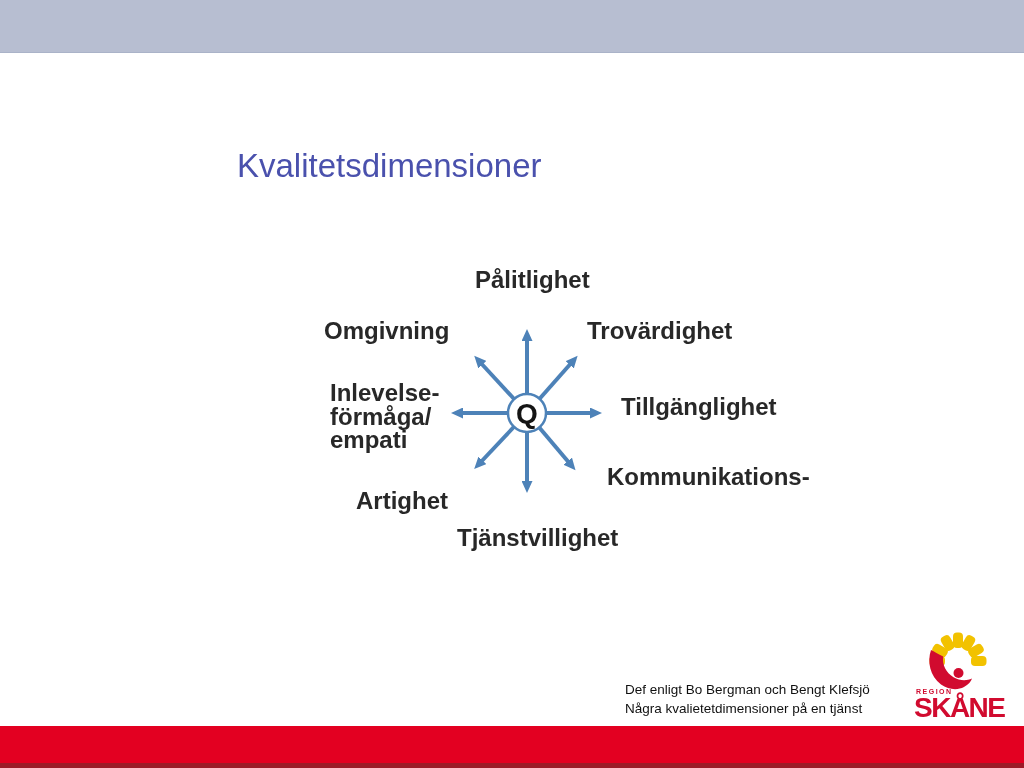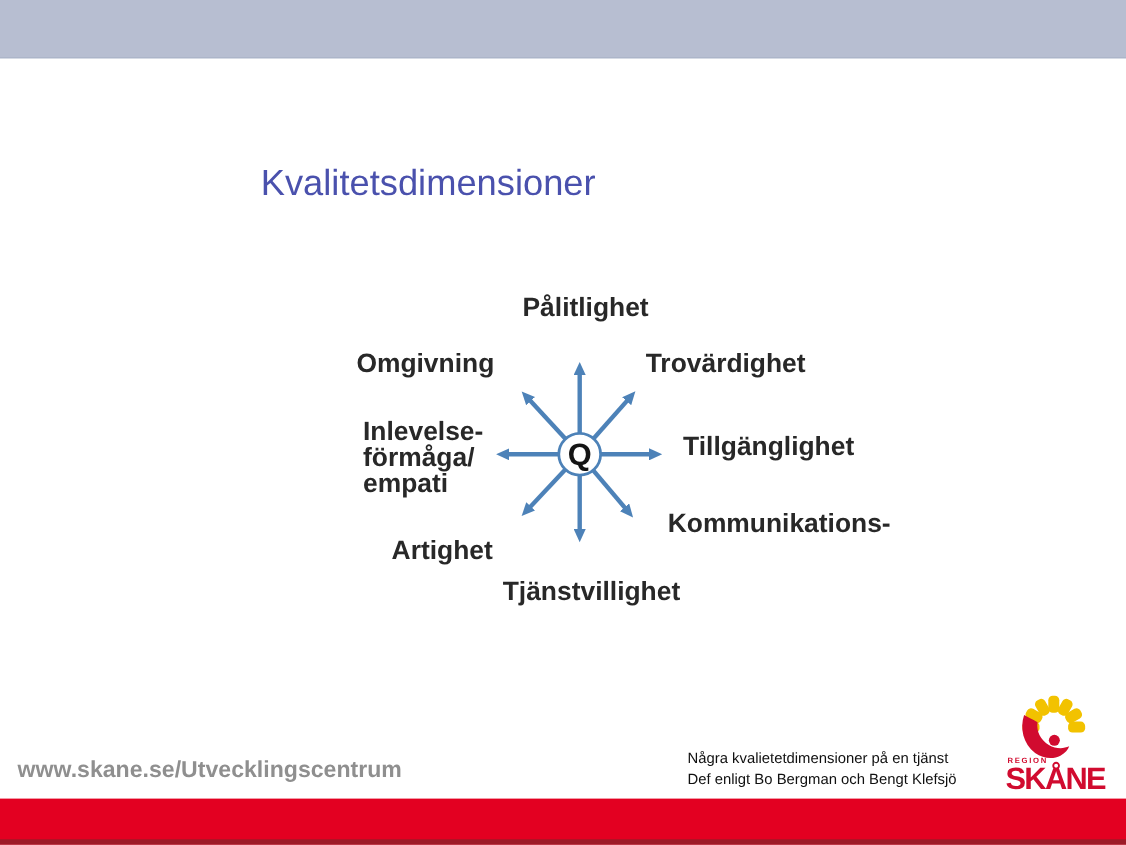--- a/index.html
+++ b/index.html
@@ -105,25 +105,24 @@
     <div>förmåga/</div>
     <div>empati</div>
   </div>
   <div class="dlabel lbl-right">Tillgänglighet</div>
   <div class="dlabel lbl-botright">
     <div>Kommunikations-</div>
   </div>
   <div class="dlabel lbl-botleft">Artighet</div>
   <div class="dlabel lbl-bottom">Tjänstvillighet</div>
 
-  <div class="footer-url">www.skane.se/Utvecklingscentrum</div>
 
   <div class="caption">
+    <div>Def enligt Bo Bergman och Bengt Klefsjö</div>
     <div>Några kvalietetdimensioner på en tjänst</div>
-    <div>Def enligt Bo Bergman och Bengt Klefsjö</div>
   </div>
 
   <svg class="logo-svg" width="115" height="106" viewBox="0 0 115 106" xmlns="http://www.w3.org/2000/svg">
     <g transform="translate(55,45)">
       <g>
         <rect class="petal" x="-5" y="-28.5" width="10" height="15.5" rx="4" transform="rotate(-90)"></rect>
         <rect class="petal" x="-5" y="-28.5" width="10" height="15.5" rx="4" transform="rotate(-60)"></rect>
         <rect class="petal" x="-5" y="-28.5" width="10" height="15.5" rx="4" transform="rotate(-30)"></rect>
         <rect class="petal" x="-5" y="-28.5" width="10" height="15.5" rx="4" transform="rotate(0)"></rect>
         <rect class="petal" x="-5" y="-28.5" width="10" height="15.5" rx="4" transform="rotate(30)"></rect>

